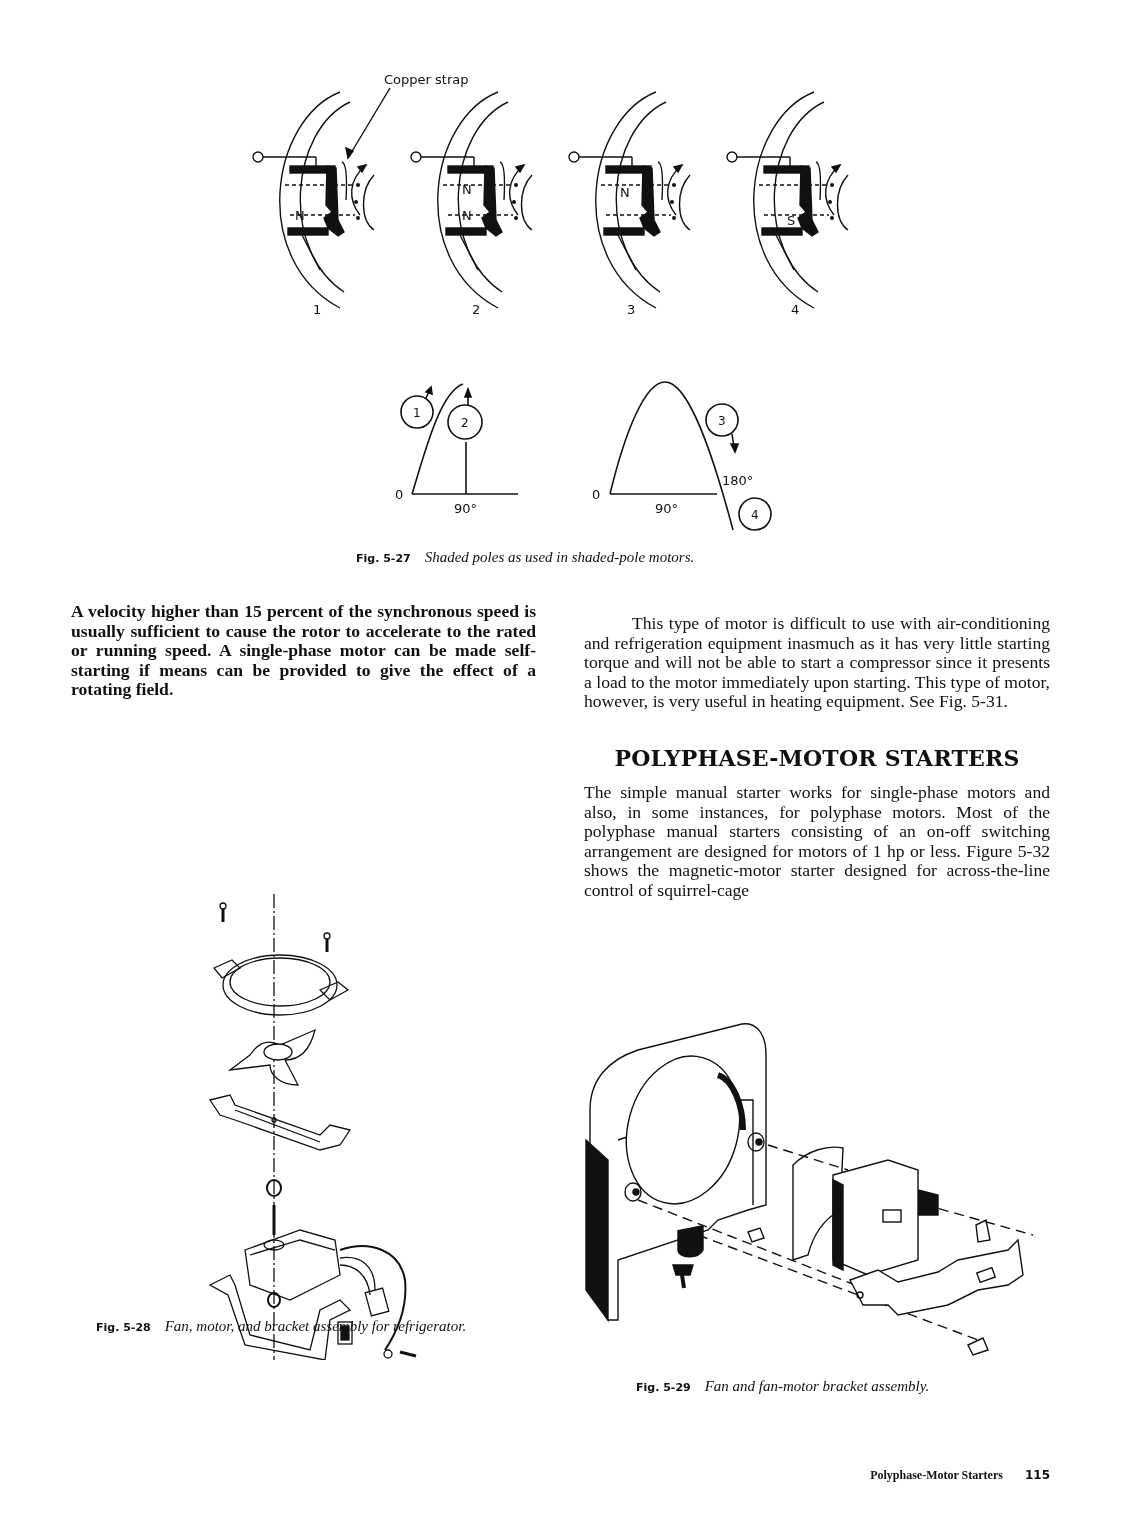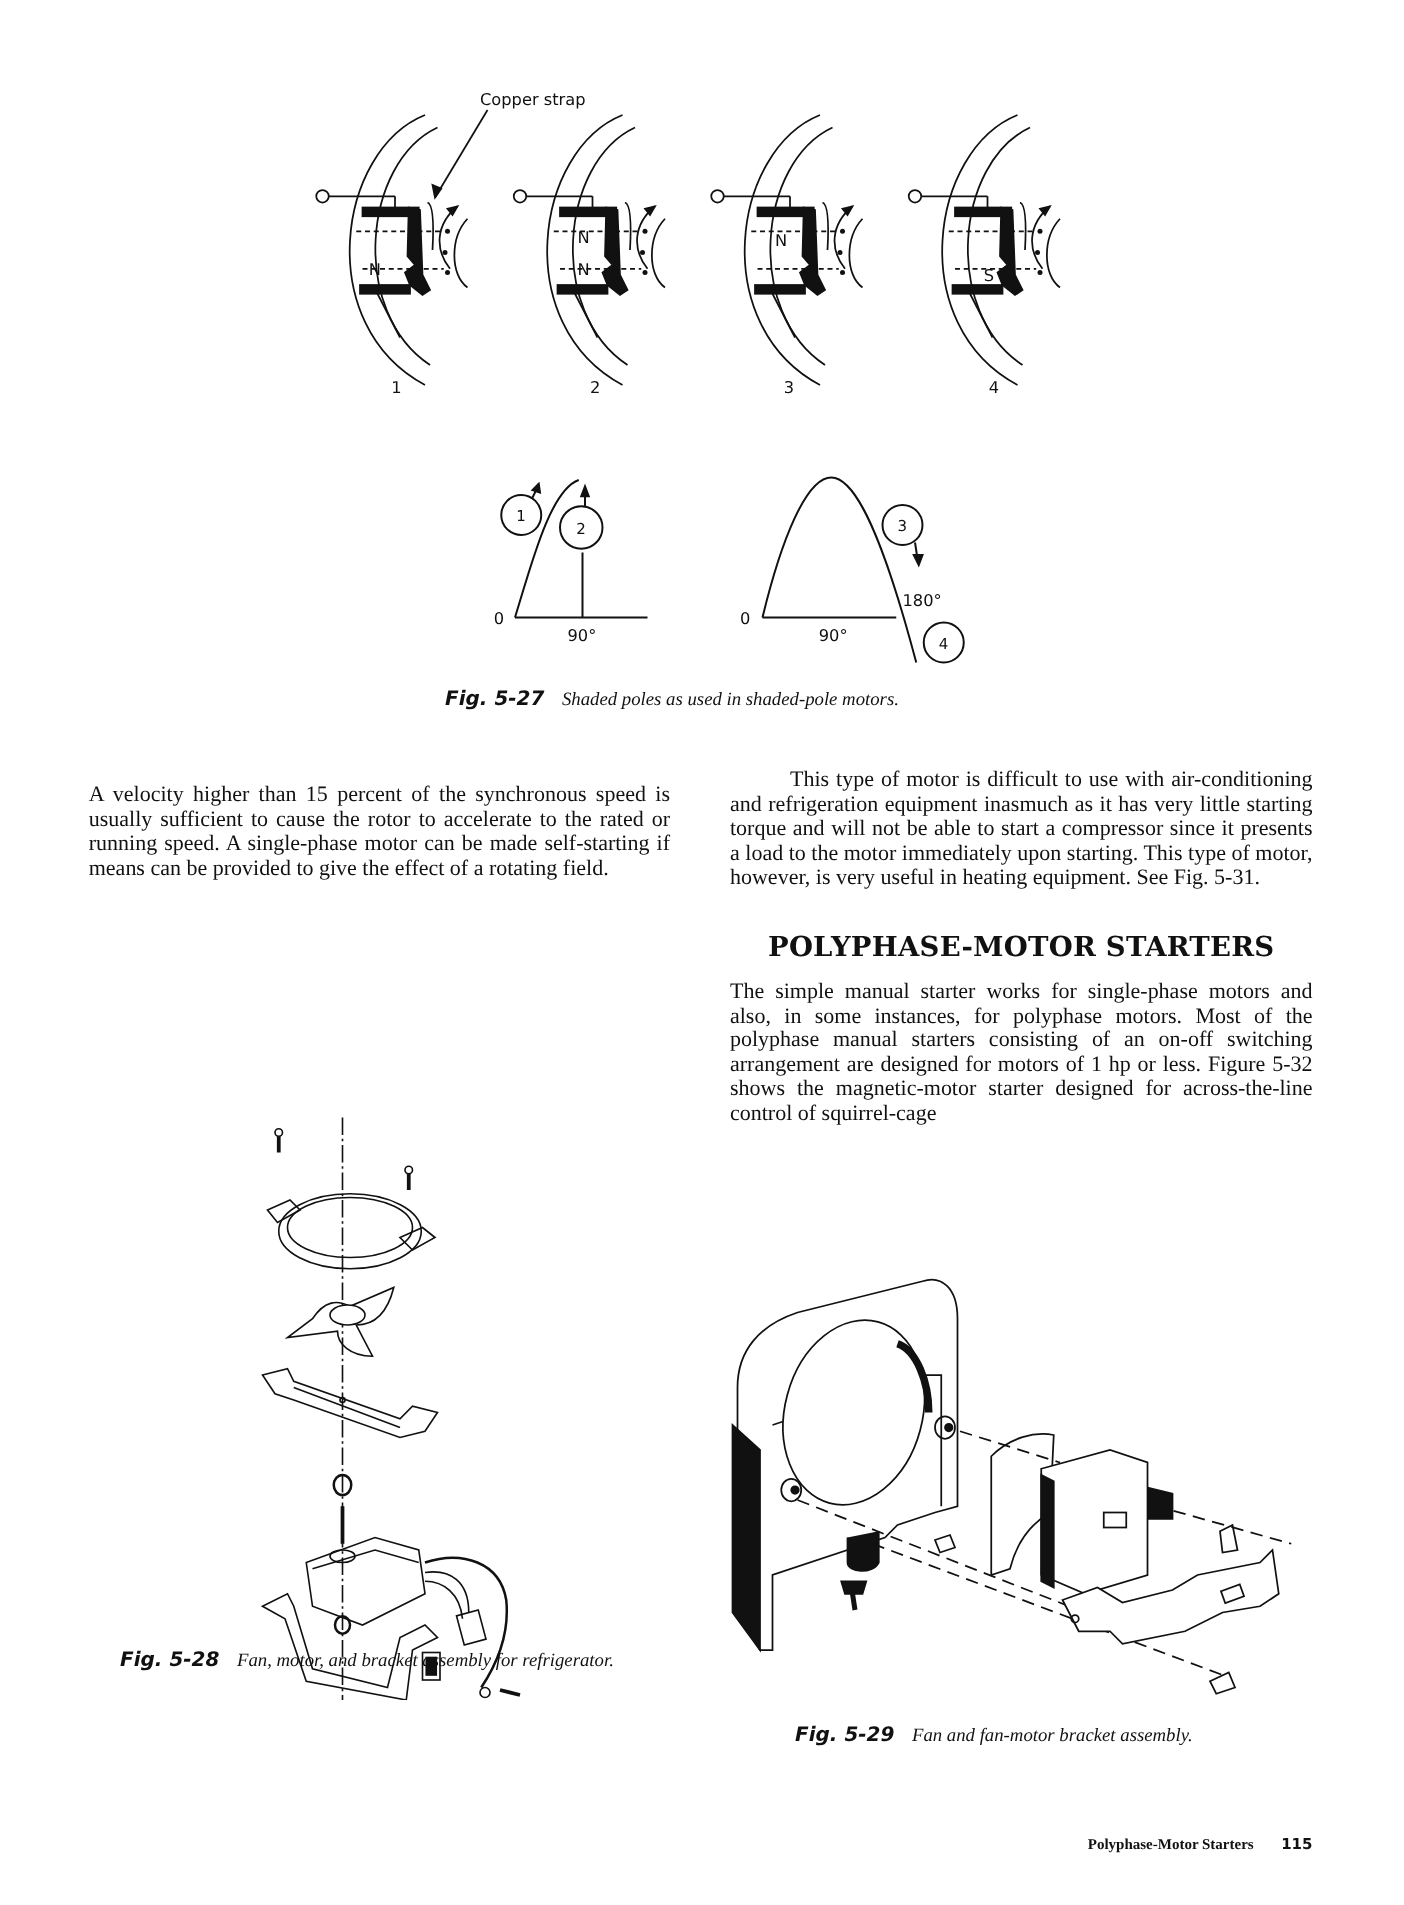--- a/index.html
+++ b/index.html
@@ -2,26 +2,26 @@
 <html><head>
 <meta charset="utf-8">
 <style>
   html, body { margin: 0; padding: 0; background: #ffffff; }
   body { width: 1123px; height: 1524px; position: relative; overflow: hidden;
          font-family: "Liberation Serif", "DejaVu Serif", serif; color: #111; }
   .abs { position: absolute; }
   .fig27 { left: 240px; top: 60px; width: 640px; height: 270px; text-align: right; }
   .fig27-graphs { left: 385px; top: 372px; width: 400px; height: 170px; }
   .caption { font-size: 15px; white-space: nowrap; }
-  .caption .figno { font-family: "DejaVu Sans", sans-serif; font-weight: bold; font-style: italic; font-size: 16px; margin-right: 14px; }
+  .caption .figno { font-family: "DejaVu Sans", sans-serif; font-weight: bold; font-size: 11px; margin-right: 14px; }
   .caption .figtext { font-style: italic; }
   .col { font-size: 17.6px; line-height: 19.6px; text-align: justify; }
   .col p { margin: 0; }
   .col p.indent { text-indent: 48px; }
-  .col-left { left: 71px; top: 626px; width: 465px; }
+  .col-left { left: 71px; top: 602px; width: 465px; font-weight: bold; }
   .col-right { left: 584px; top: 614px; width: 466px; }
   .section-heading { font-family: "DejaVu Serif", serif; font-weight: 900; font-size: 22px;
                      letter-spacing: 0.2px; text-align: center; margin: 33px 0 12px 0; line-height: 26px; }
   .fig28 { left: 190px; top: 890px; width: 240px; height: 470px; }
   .fig29 { left: 578px; top: 1020px; width: 465px; height: 340px; }
   .footer { right: 73px; top: 1468px; font-size: 12px; font-weight: bold; white-space: nowrap; }
   .footer .pagenum { font-family: "DejaVu Sans", sans-serif; margin-left: 22px; }
   svg text { font-family: "DejaVu Sans", sans-serif; }
 </style>
 </head>

